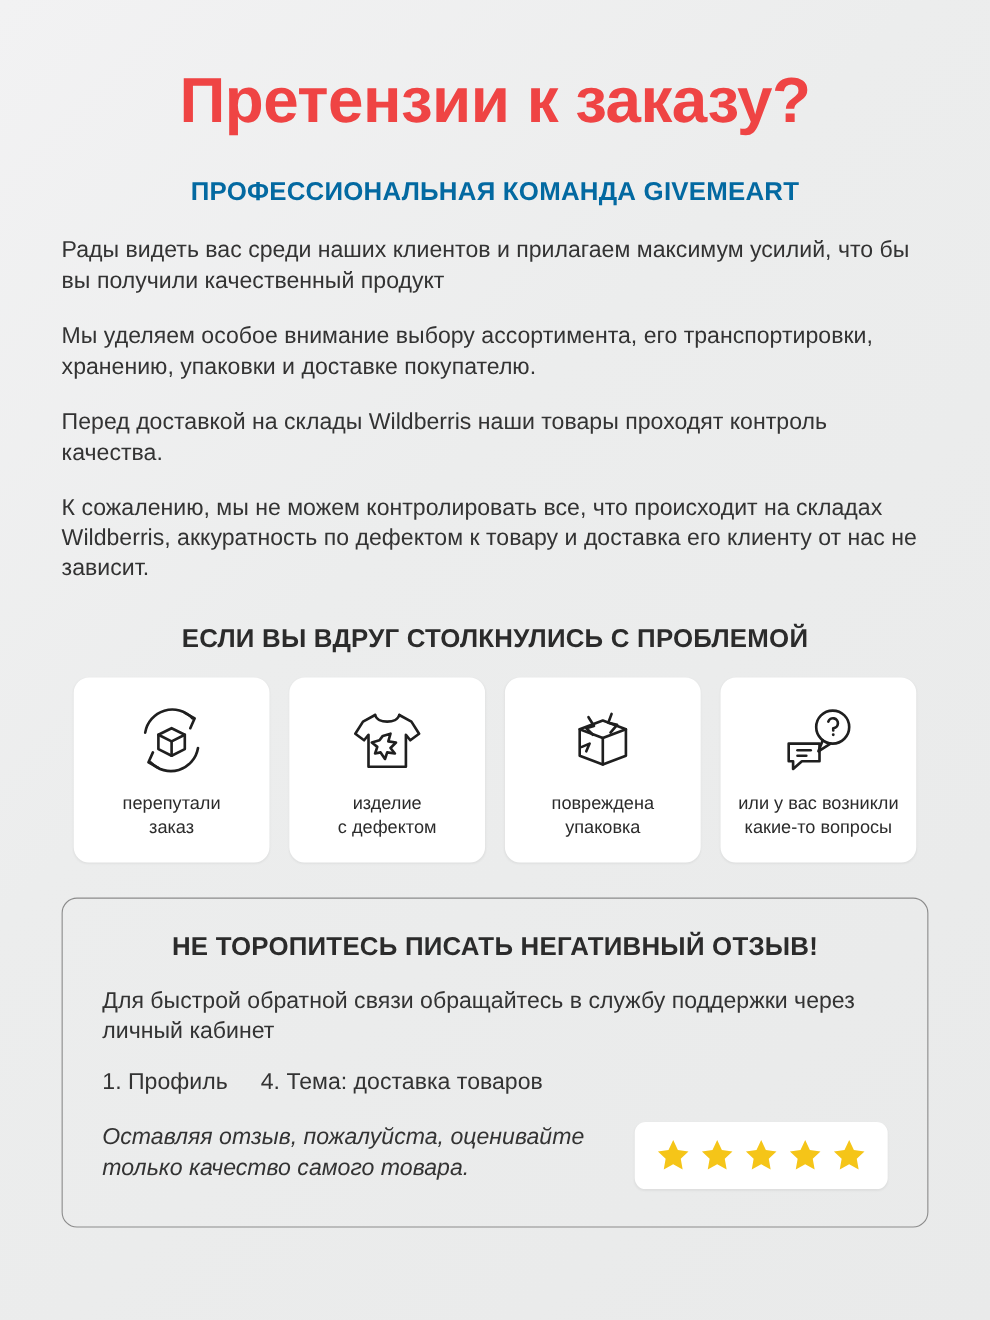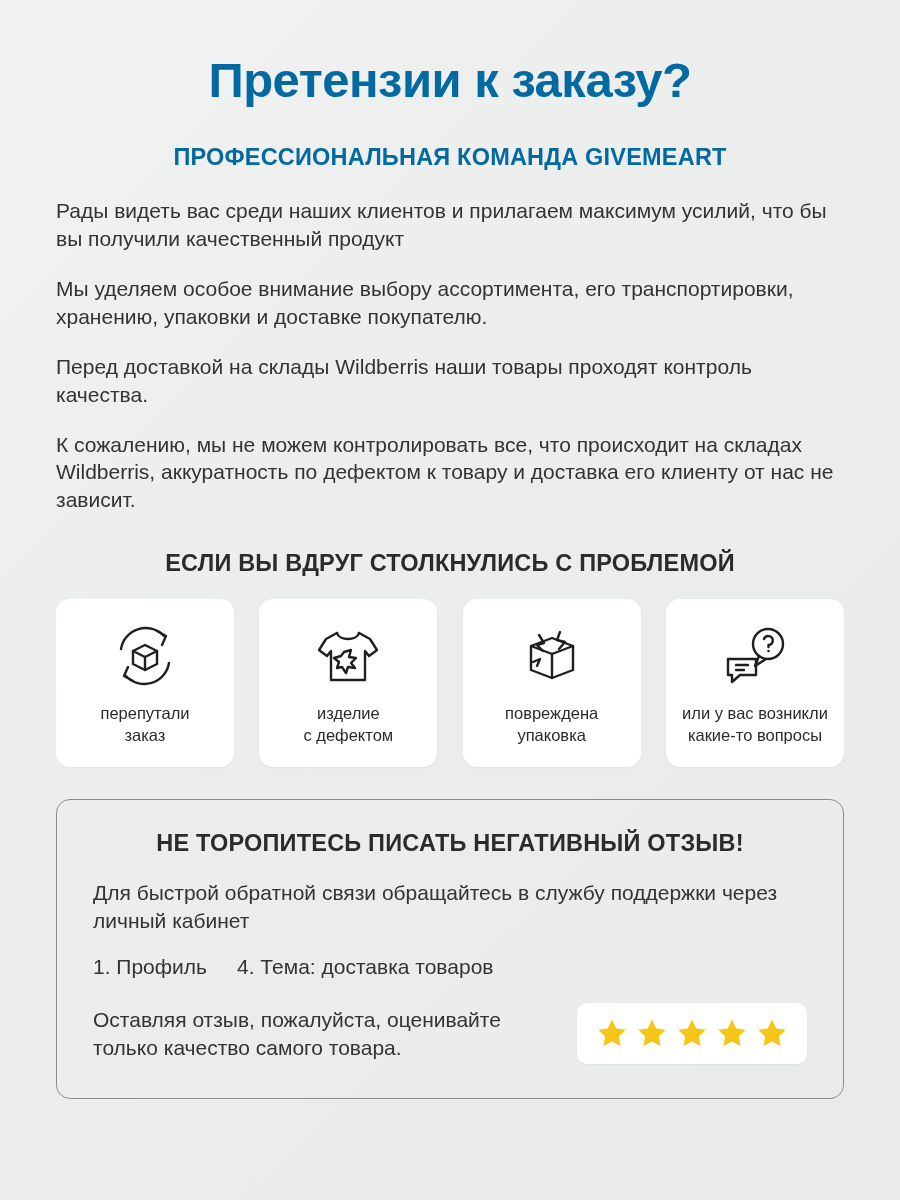--- a/index.html
+++ b/index.html
@@ -19,25 +19,25 @@
     width: 900px;
     height: 1200px;
     box-sizing: border-box;
     padding: 40px 56px 30px 56px;
     position: relative;
   }
 
   
   .title {
     text-align: center;
-    font-size: 49px;
+    font-size: 58px;
     font-weight: bold;
     letter-spacing: -0.5px;
-    color: #0369a1;
-    margin: 12px 0 36px 0;
+    color: #ef4444;
+    margin: 18px 0 36px 0;
   }
 
   .subtitle {
     text-align: center;
     font-size: 23.5px;
     font-weight: bold;
     letter-spacing: 0.2px;
     color: #0369a1;
     margin: 0 0 26px 0;
   }
@@ -57,21 +57,21 @@
     font-size: 23.5px;
     font-weight: bold;
     letter-spacing: 0.2px;
     color: #2b2b2b;
     margin: 36px 0 22px 0;
   }
 
   .cards {
     display: flex;
     gap: 18px;
-    justify-content: space-between;
+    justify-content: center;
   }
   .card {
     background: #ffffff;
     border-radius: 14px;
     width: 178px;
     height: 168px;
     box-sizing: border-box;
     display: flex;
     flex-direction: column;
     align-items: center;
@@ -117,23 +117,23 @@
   }
   .steps {
     display: flex;
     gap: 30px;
     font-size: 21px;
     color: #333333;
     margin: 0 0 24px 0;
   }
   .rating-row {
     display: flex;
-    align-items: center;
     justify-content: space-between;
     gap: 9px;
+    font-style: italic;
   }
   .rating-text {
     font-size: 21px;
     line-height: 1.33;
     color: #333333;
     max-width: 470px;
   }
   .stars-box {
     background: #ffffff;
     border-radius: 10px;

